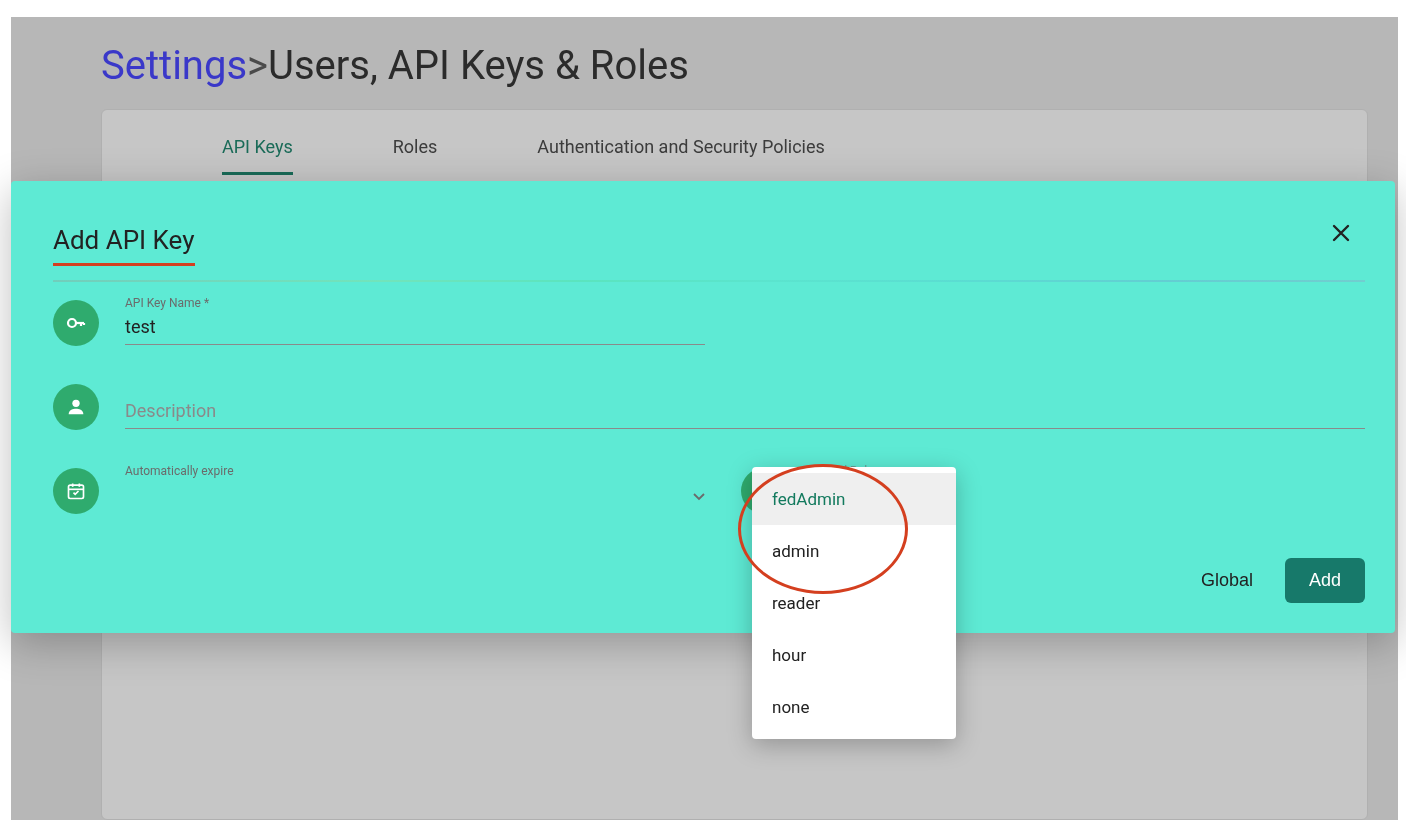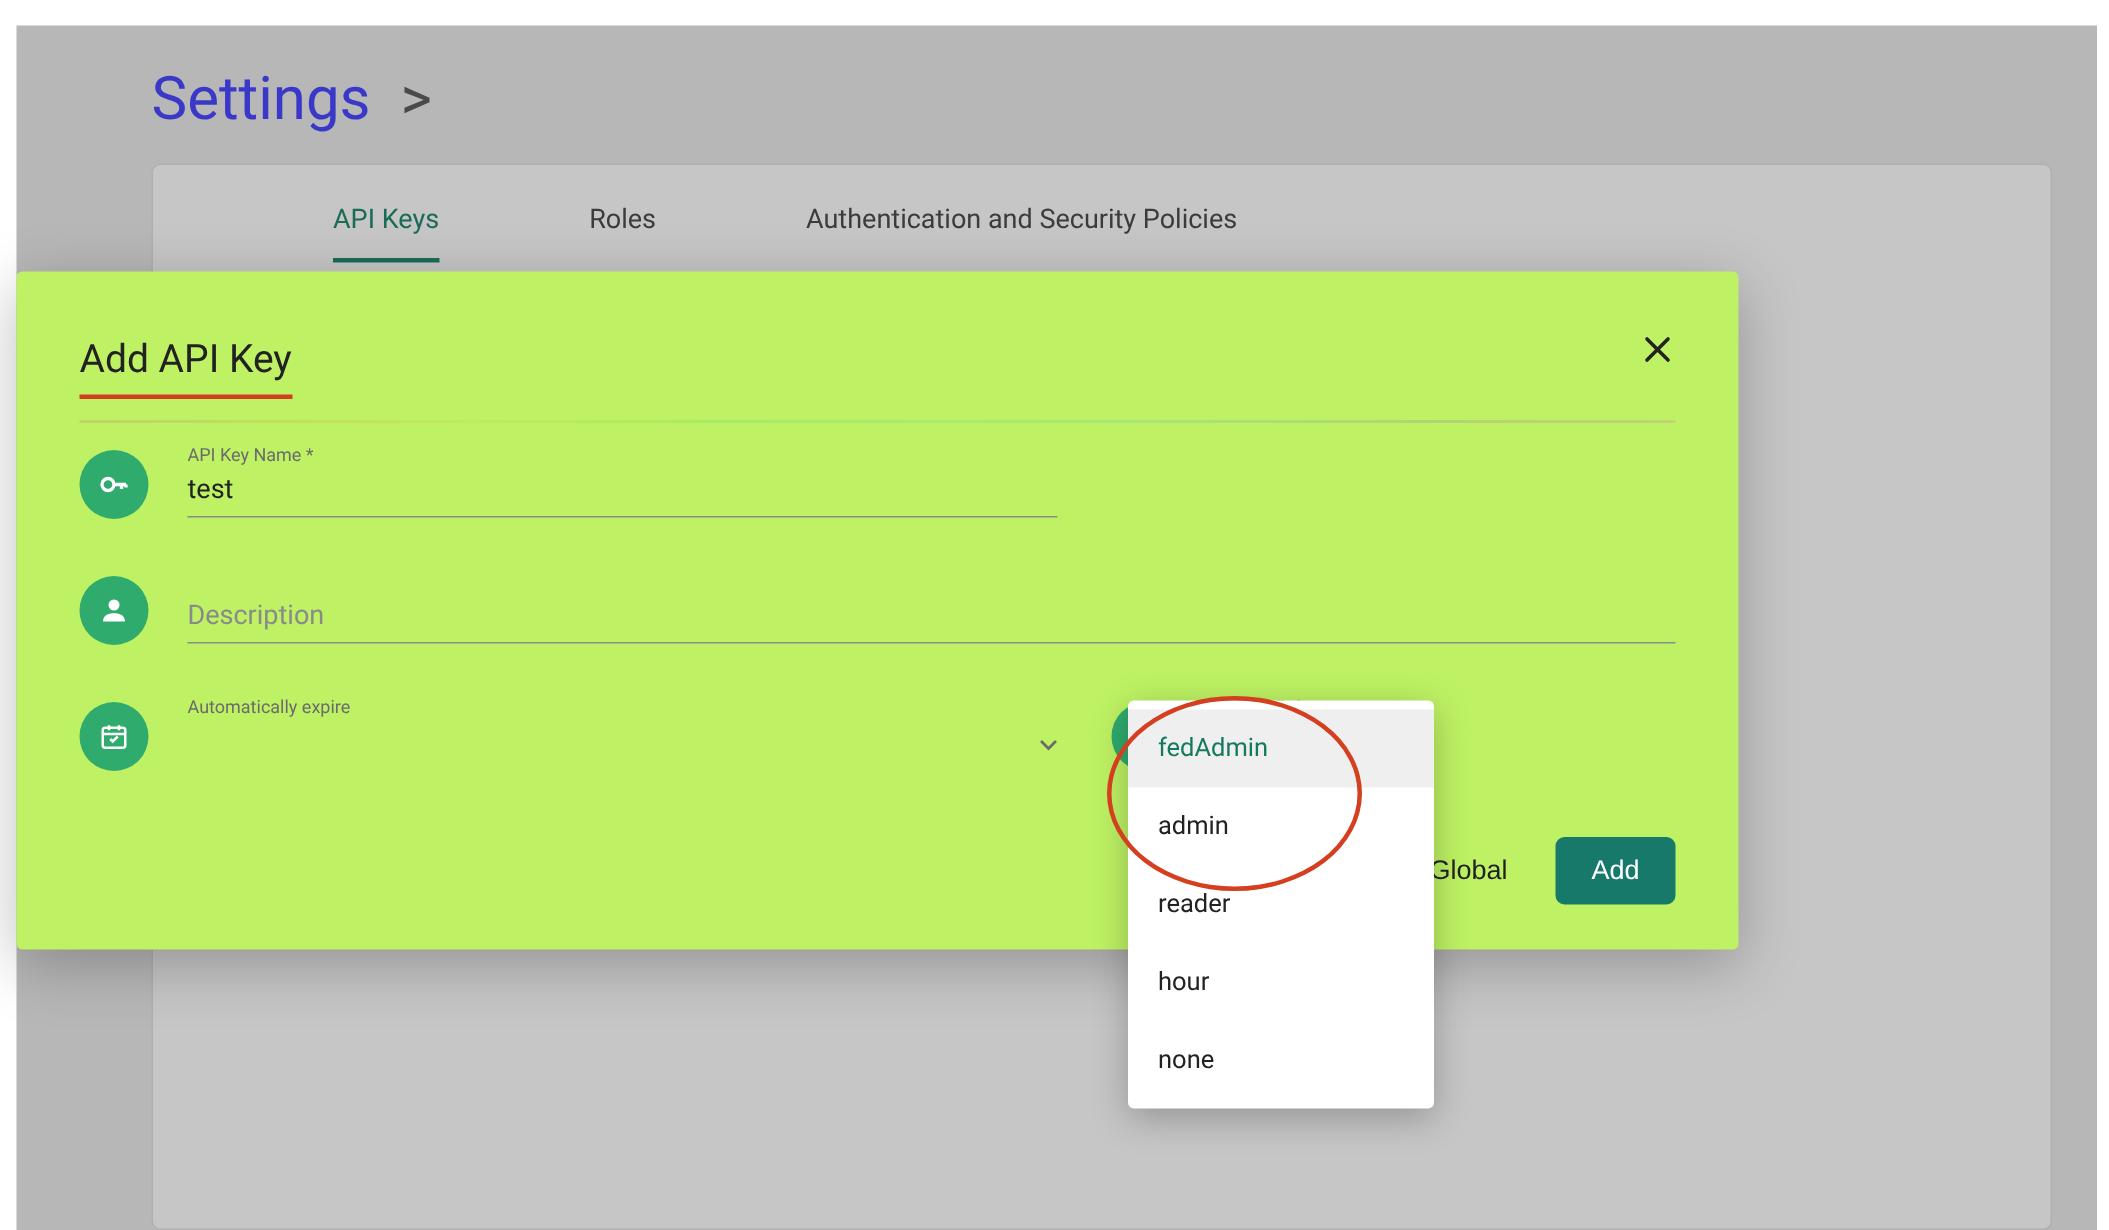--- a/index.html
+++ b/index.html
@@ -1,34 +1,34 @@
 <!DOCTYPE html>
 <html><head>
   <meta charset="utf-8">
   <style>
     * { margin: 0; padding: 0; box-sizing: border-box; }
     body { font-family: Roboto, 'Helvetica Neue', Arial, sans-serif; background: #fff; width: 1406px; height: 820px; overflow: hidden; position: relative; }
 
     .page-wrap { position: absolute; top: 0; left: 0; right: 0; bottom: 0; }
     .page-bg { background: #b7b7b7; position: absolute; top: 17px; left: 11px; right: 8px; bottom: 0; }
 
-    .breadcrumb-bar { position: absolute; top: 25px; left: 90px; display: flex; align-items: flex-start; gap: 20px; }
+    .breadcrumb-bar { position: absolute; top: 25px; left: 90px; display: flex; align-items: flex-start; gap: 0; }
     .breadcrumb-link { color: #3a38c9; font-size: 40px; font-weight: 400; cursor: pointer; }
     .breadcrumb-sep { color: #4a4a4a; font-size: 40px; }
     .breadcrumb-current { color: #2b2b2b; font-size: 40px; font-weight: 400; }
 
     .content-panel { position: absolute; top: 92px; left: 90px; right: 30px; bottom: 0; background: #c6c6c6; border: 1px solid #b0b0b0; border-radius: 6px; padding-top: 0; }
     .tabs { display: flex; gap: 0; padding-left: 70px; }
     .tab-item { padding: 26px 50px 16px 50px; font-size: 18px; color: #3c3c3c; cursor: pointer; position: relative; }
     .tab-item.active { color: #1a6b58; }
     .tab-underline { position: absolute; left: 50px; right: 50px; bottom: -2px; height: 3px; background: #1a6b58; }
     .tab-item.active .tab-underline { display: block; }
 
     
-    .modal { position: absolute; top: 181px; left: 11px; width: 1148px; background: #bef264; border-radius: 4px; box-shadow: 0 10px 40px rgba(0,0,0,0.25); padding: 44px 42px 30px 42px; z-index: 10; }
+    .modal { position: absolute; top: 181px; left: 11px; width: 1384px; background: #5eead4; border-radius: 4px; box-shadow: 0 10px 40px rgba(0,0,0,0.25); padding: 44px 30px 30px 42px; z-index: 10; }
     .rainbow { height: 2px; background: linear-gradient(90deg,#c94b4b 0%,#c98b4b 12%,#c9c94b 25%,#4bc95c 40%,#4bc9b3 55%,#4b9ec9 70%,#7a4bc9 85%,#c94bb8 100%); opacity: 0.18; margin-top: 14px; margin-bottom: 14px; }
     .modal-title { font-size: 26px; font-weight: 400; color: #222; display: inline-block; padding-bottom: 8px; border-bottom: 3px solid #d43f1f; }
     .close-x { position: absolute; top: 40px; right: 42px; cursor: pointer; }
 
     .form-row { display: flex; align-items: flex-start; gap: 26px; margin-top: 10px; }
     .icon-circle { width: 46px; height: 46px; border-radius: 50%; background: #2fab6e; display: flex; align-items: center; justify-content: center; flex: 0 0 auto; margin-top: 4px; }
 
     .field { position: relative; padding-top: 14px; }
     .field-label { position: absolute; top: 0; left: 0; font-size: 12px; color: #6b6b6b; }
     .field-input { width: 100%; border: none; border-bottom: 1px solid #8a8a8a; font-size: 18px; padding: 6px 0 7px 0; font-family: inherit; outline: none; background: transparent; color: #222; }
@@ -56,20 +56,21 @@
   </style>
 </head>
 <body>
 
 <div class="page-wrap">
   <div class="page-bg">
 
     <div class="breadcrumb-bar">
       <span class="breadcrumb-link">Settings</span>
       <span class="breadcrumb-sep">&gt;</span>
+      <span class="breadcrumb-current">Users, API Keys &amp; Roles</span>
     </div>
 
     <div class="content-panel">
       <div class="tabs">
         <div class="tab-item active"><span>API Keys</span><span class="tab-underline"></span></div>
         <div class="tab-item"><span>Roles</span></div>
         <div class="tab-item"><span>Authentication and Security Policies</span></div>
       </div>
     </div>
   </div>

